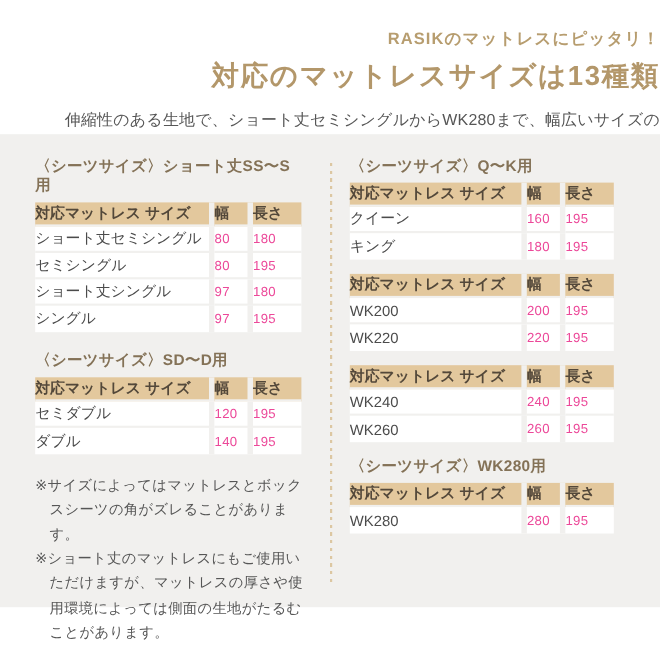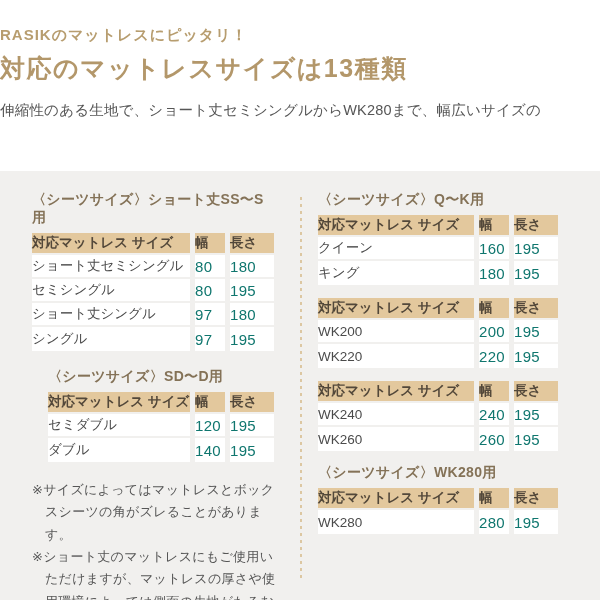--- a/index.html
+++ b/index.html
@@ -4,21 +4,21 @@
 <style>
   * { margin: 0; padding: 0; box-sizing: border-box; }
   html, body { width: 600px; height: 600px; }
   body {
     font-family: "Liberation Sans", "DejaVu Sans", sans-serif;
     background: #ffffff;
     overflow: hidden;
   }
 
   
-  .hero { height: 171px; background: #ffffff; text-align: left; }
+  .hero { height: 122px; background: #ffffff; text-align: right; }
   .tagline {
     padding-top: 26px;
     font-size: 15px;
     font-weight: bold;
     letter-spacing: 1px;
     color: #b79d6f;
   }
   .page-title {
     margin-top: 7px;
     font-size: 25px;
@@ -45,21 +45,21 @@
   .col-left { width: 242px; flex: none; }
   .divider {
     flex: none;
     width: 2px;
     margin: 6px 0 22px 26px;
     background-image: repeating-linear-gradient(to bottom, #dcc7a2 0 3px, transparent 3px 7px);
   }
   .col-right { flex: none; width: 240px; margin-left: 16px; }
 
   .section { margin-top: 0; }
-  .col-left .section + .section { margin-top: 17px; margin-left: 16px; }
+  .col-left .section + .section { margin-top: 17px; }
   .col-right .section + .section { margin-top: 13px; }
   .section-title {
     font-size: 14px;
     font-weight: bold;
     color: #847257;
     letter-spacing: 0.3px;
     margin-bottom: 6px;
   }
 
   
@@ -75,21 +75,21 @@
     font-weight: bold;
     height: 22px;
     border-bottom: 2px solid #f1f0ee;
   }
   td {
     background: #ffffff;
     color: #4b4b4b;
     font-size: 13.5px;
     height: 24px;
   }
-  td.num { font-size: 15px; color: #0f766e; letter-spacing: 0.3px; }
+  td.num { font-size: 12px; color: #ec4899; letter-spacing: 0.3px; }
   th:not(:last-child), td:not(:last-child) { border-right: 5px solid #f1f0ee; }
   tbody tr:not(:last-child) td { border-bottom: 2px solid #f1f0ee; }
 
   
   .notes { margin-top: 17px; width: 252px; }
   .note {
     font-size: 13px;
     line-height: 1.72;
     color: #565656;
     padding-left: 1em;

